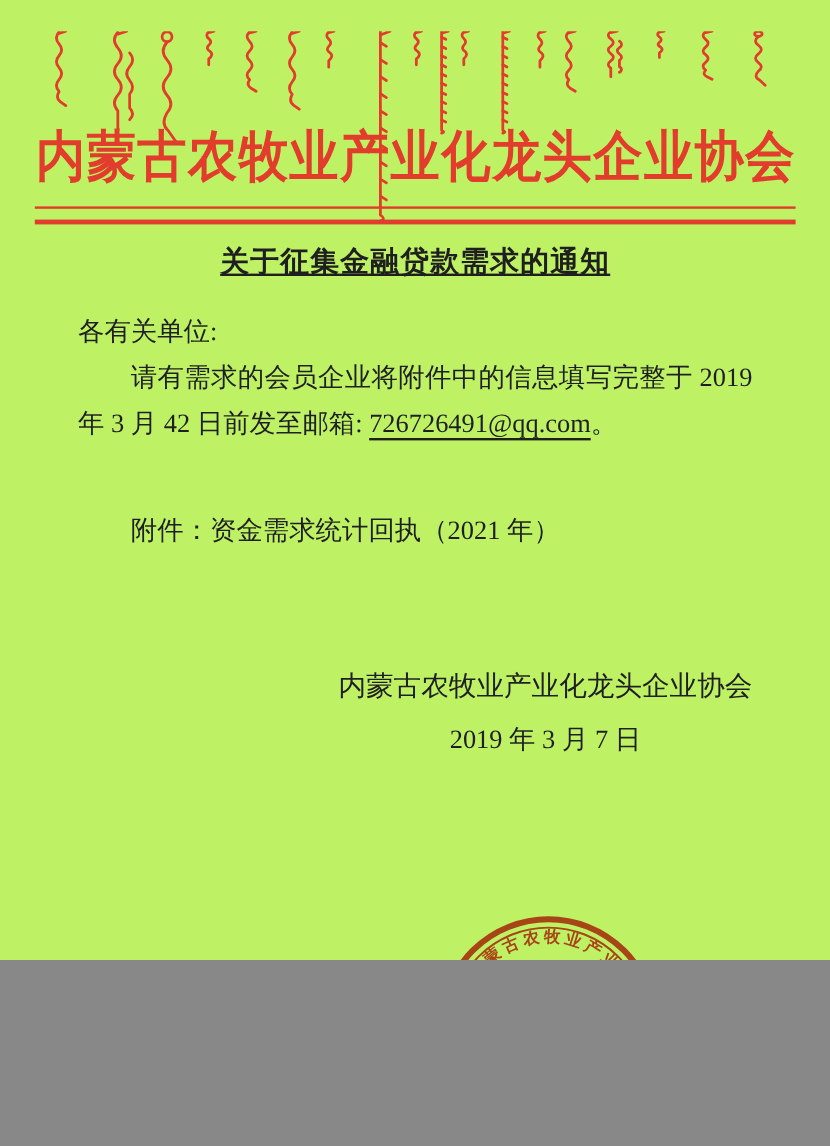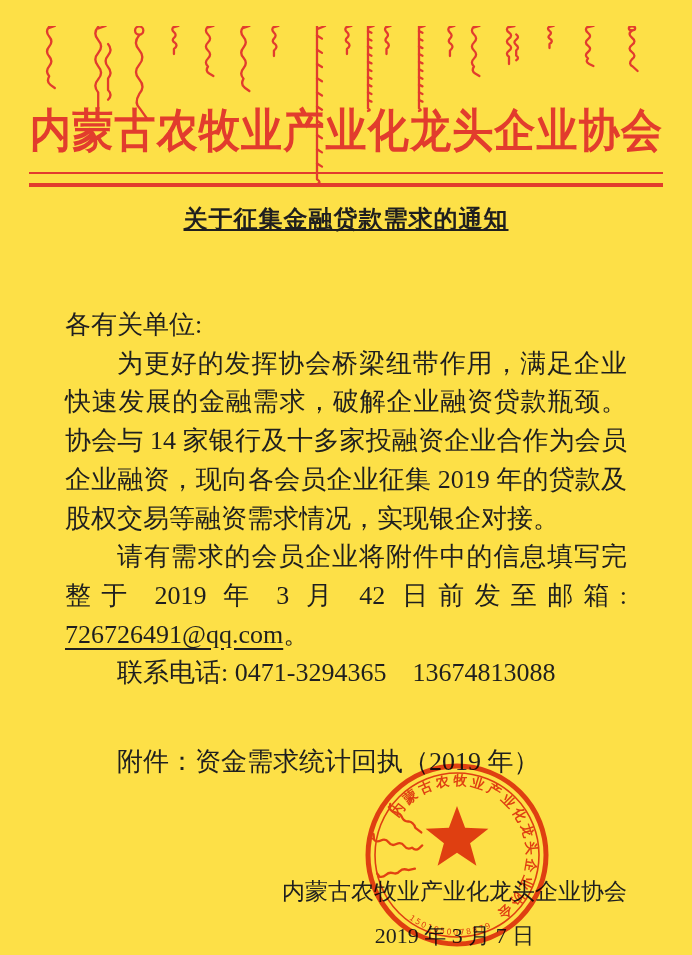--- a/index.html
+++ b/index.html
@@ -3,23 +3,23 @@
 <meta charset="utf-8">
 <style>
   :root{
     --accent:#e23c2d;
     --ink:#1f1f1f;
     --seal:#df3a2b;
   }
   html,body{margin:0;padding:0;background:#888;}
   .page{
     position:relative;
-    width:692px;height:955px;
+    width:692px;height:800px;
     margin:0 auto;
-    background:#fde047;
+    background:#bef264;
     overflow:hidden;
     font-family:"Liberation Serif","DejaVu Serif",serif;
     color:var(--ink);
   }
   
   .mongolian{
     position:absolute;top:26px;left:35px;
     width:622px;height:168px;
   }
   .mongolian path,.mongolian circle{
@@ -44,22 +44,22 @@
   
   .doc-title{
     margin:18px 0 0;
     text-align:center;
     font-size:24px;line-height:1.2;font-weight:bold;
     letter-spacing:1px;
     text-decoration:underline;
   }
   
   .body{
-    margin:72px 65px 0;
-    font-size:26px;line-height:38.7px;font-family:Liberation Serif, serif;
+    margin:23px 65px 0;
+    font-size:22px;line-height:38.7px;font-family:Liberation Serif, serif;
   }
   .para{margin:0;}
   .pre{white-space:pre-wrap;}
   .indent{text-indent:2em;}
   .justify{text-align:justify;}
   .attachment{margin-top:50px;}
   .email{
     text-decoration:underline;
     text-underline-offset:5px;
   }
@@ -143,24 +143,22 @@
     </svg>
 
     <div class="org-title">内蒙古农牧业产业化龙头企业协会</div>
     <div class="red-rule"></div>
   </header>
 
   <h1 class="doc-title">关于征集金融贷款需求的通知</h1>
 
   <main class="body">
     <p class="para pre">各有关单位:</p>
-    <p class="para indent justify">为更好的发挥协会桥梁纽带作用，满足企业快速发展的金融需求，破解企业融资贷款瓶颈。协会与 14 家银行及十多家投融资企业合作为会员企业融资，现向各会员企业征集 2019 年的贷款及股权交易等融资需求情况，实现银企对接。</p>
     <p class="para indent justify"><span>请有需求的会员企业将附件中的信息填写完整于 2019 年 3 月 42 日前发至邮箱: </span><span class="email">726726491@qq.com</span><span>。</span></p>
-    <p class="para indent pre">联系电话: 0471-3294365    13674813088</p>
-    <p class="para indent pre attachment">附件：资金需求统计回执（2019 年）</p>
+    <p class="para indent pre attachment">附件：资金需求统计回执（2021 年）</p>
   </main>
 
   <footer class="sign-area">
     <div class="sign-inner">
       <div class="signature">内蒙古农牧业产业化龙头企业协会</div>
       <div class="sign-date">2019 年 3 月 7 日</div>
     </div>
   </footer>
 
   <svg class="seal" viewBox="0 0 200 200" aria-hidden="true">

